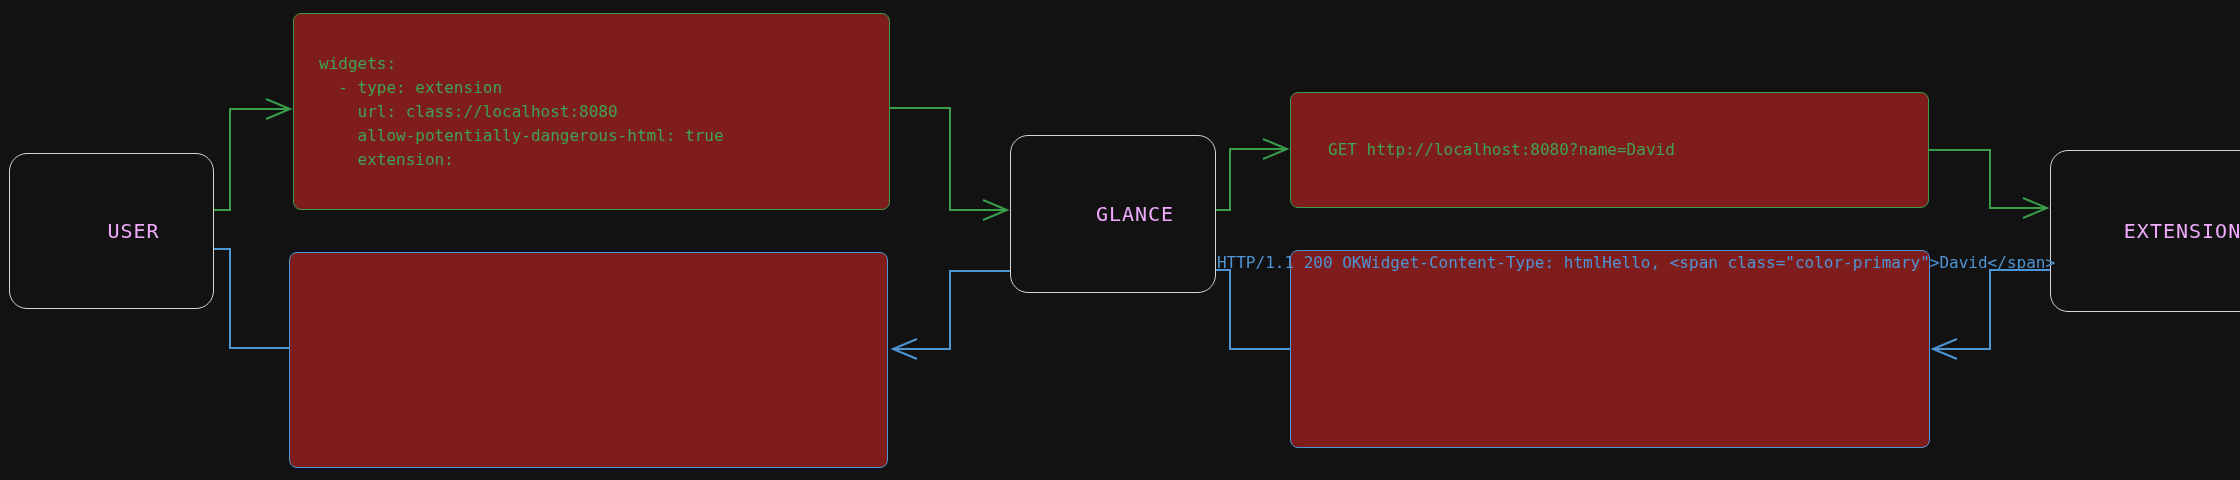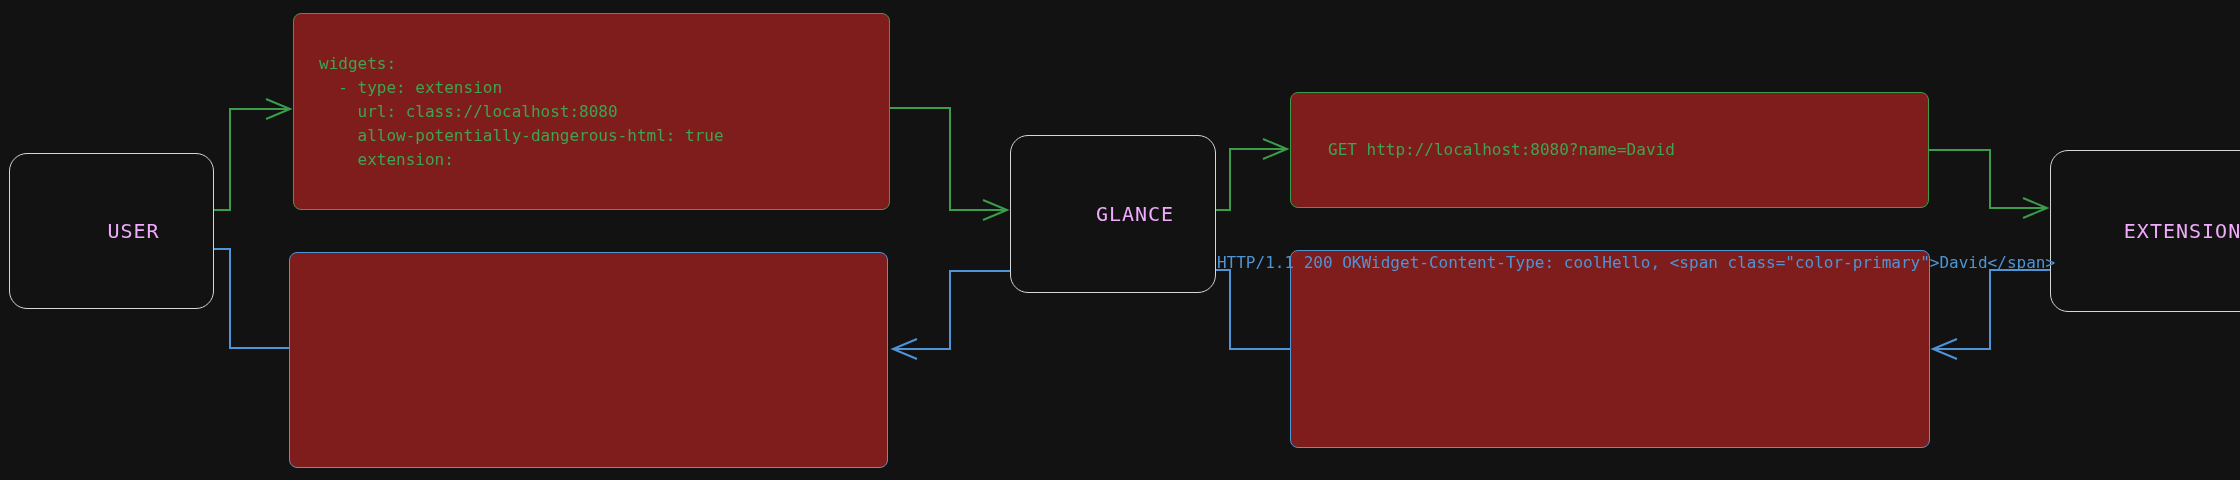--- a/index.html
+++ b/index.html
@@ -102,21 +102,21 @@
     <div class="line">    allow-potentially-dangerous-html: true</div>
     <div class="line">    extension:</div>
   </div>
 
   <div class="codebox green-box request-box">
     <div class="line">GET http://localhost:8080?name=David</div>
   </div>
 
   <div class="codebox blue-box response-box">
     <div class="line">HTTP/1.1 200 OK</div>
-    <div class="line">Widget-Content-Type: cool</div>
+    <div class="line">Widget-Content-Type: html</div>
     <div class="line"></div>
     <div class="line">Hello, &lt;span class="color-primary"&gt;David&lt;/span&gt;</div>
   </div>
 
   <div class="codebox blue-box widget-box">
     
     
   </div>
 
 </div>

